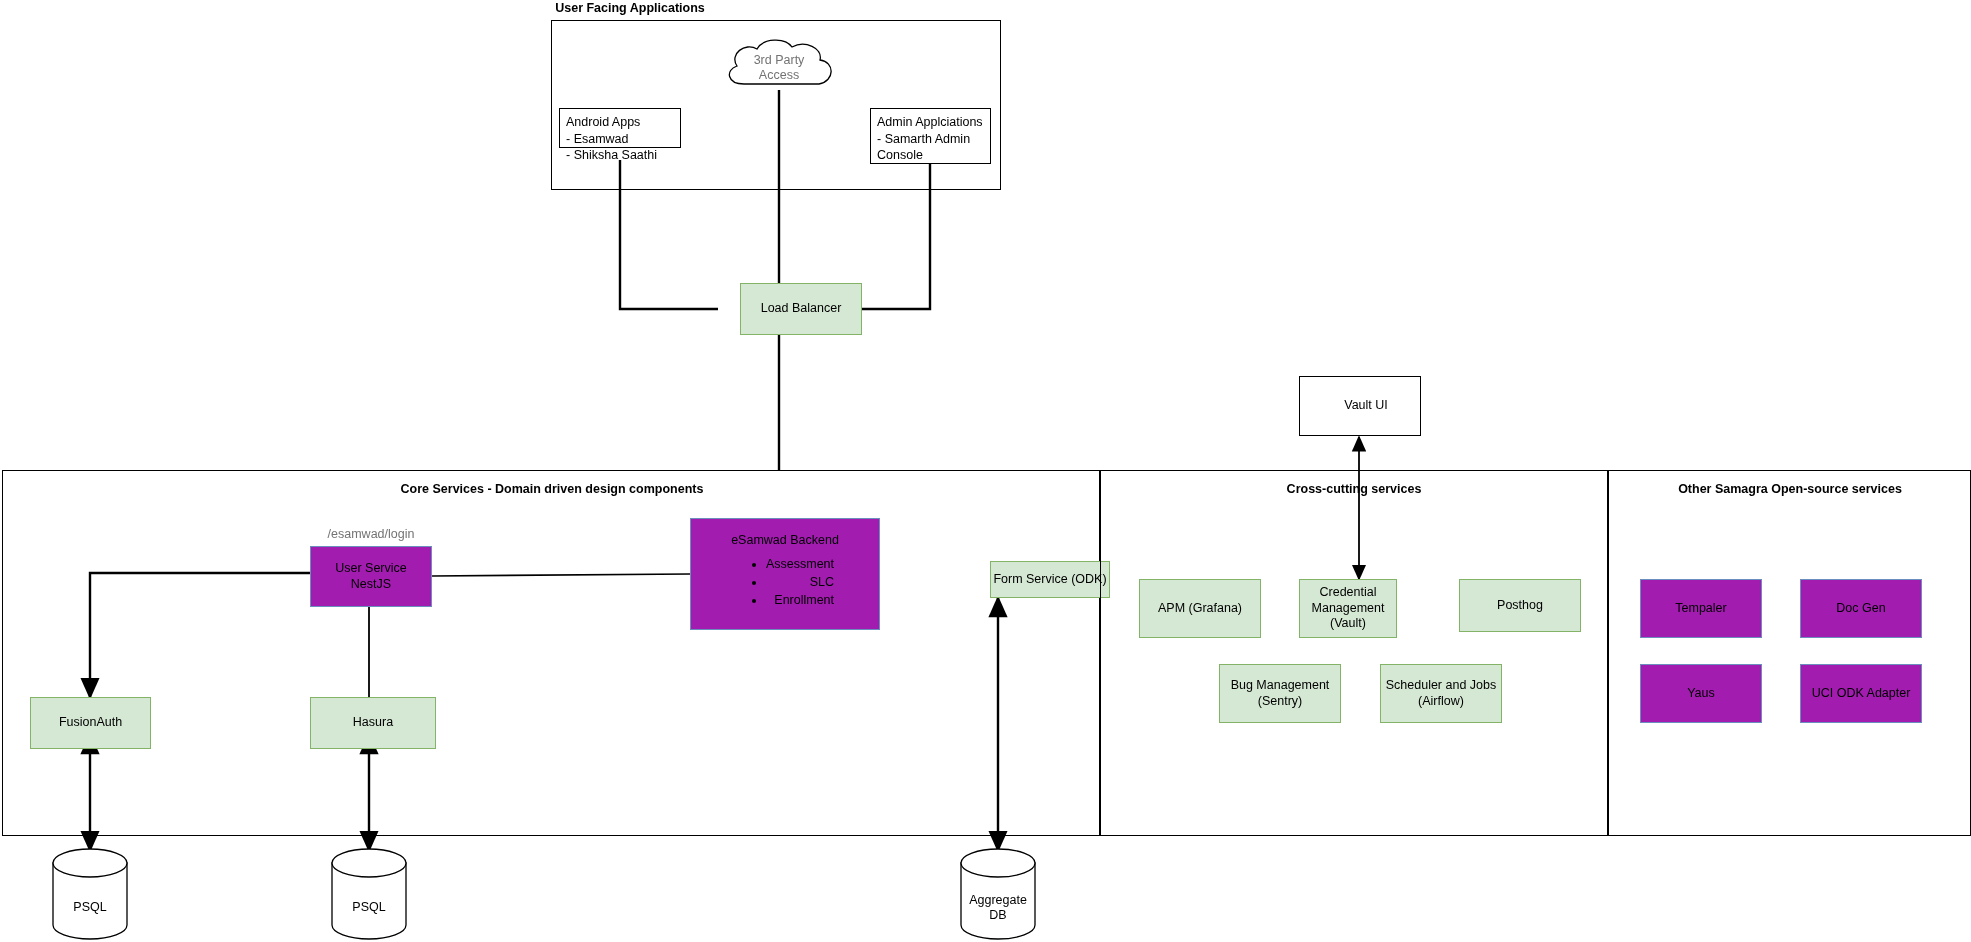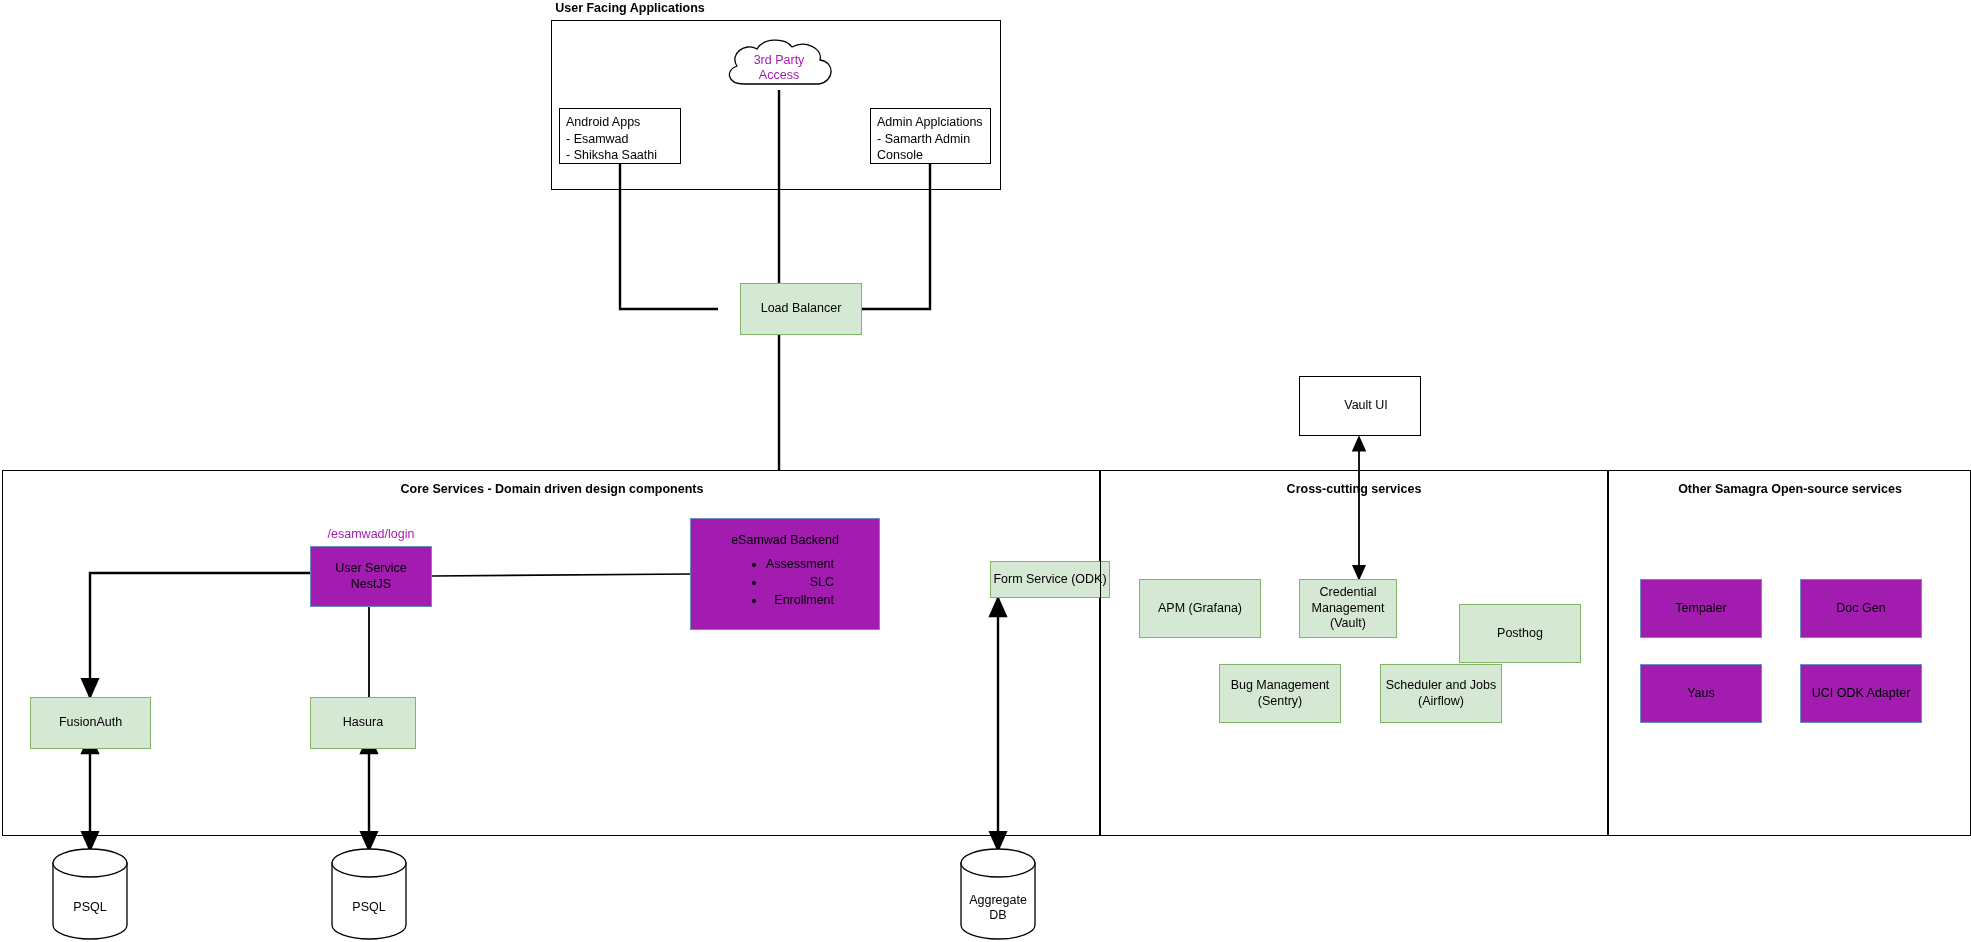--- a/index.html
+++ b/index.html
@@ -55,21 +55,21 @@
     position: absolute;
     font-weight: bold;
     font-size: 12.5px;
     text-align: center;
     color: #000;
     white-space: nowrap;
   }
   .free-label {
     position: absolute;
     font-size: 12.5px;
-    color: #a21caf;
+    color: #737373;
     white-space: nowrap;
     text-align: center;
   }
   .leftalign {
     align-items: flex-start;
     text-align: left;
     justify-content: flex-start;
     padding: 5px 4px 4px 6px;
     line-height: 1.33;
   }
@@ -147,21 +147,21 @@
 
   <div style="position:absolute; left:719px; top:36px; width:120px; height:63px;">
     <svg width="120" height="63" viewBox="0 0 120 63" xmlns="http://www.w3.org/2000/svg">
       <path d="M25,48 C8,48 6,34 18,30 C10,18 26,6 38,13 C44,2 66,1 73,11
                C86,4 104,12 101,24 C116,26 116,45 100,48 Z" fill="#ffffff" stroke="#000000" stroke-width="1.3"></path>
     </svg>
     <div class="free-label" style="left:0; top:17px; width:120px;">3rd Party</div>
     <div class="free-label" style="left:0; top:32px; width:120px;">Access</div>
   </div>
 
-  <div class="node plain leftalign" style="left:559px; top:108px; width:122px; height:56px;">
+  <div class="node plain leftalign" style="left:559px; top:108px; width:122px; height:40px;">
     <span>Android Apps</span>
     <span>- Esamwad</span>
     <span>- Shiksha Saathi</span>
   </div>
 
   <div class="node plain leftalign" style="left:870px; top:108px; width:121px; height:56px;">
     <span>Admin Applciations</span>
     <span>- Samarth Admin</span>
     <span>Console</span>
   </div>
@@ -194,21 +194,21 @@
   </div>
 
   <div class="node green" style="left:990px; top:561px; width:120px; height:37px;">
     <span>Form Service (ODK)</span>
   </div>
 
   <div class="node green" style="left:30px; top:697px; width:121px; height:52px;">
     <span>FusionAuth</span>
   </div>
 
-  <div class="node green" style="left:310px; top:697px; width:106px; height:52px;">
+  <div class="node green" style="left:310px; top:697px; width:126px; height:52px;">
     <span>Hasura</span>
   </div>
 
   <div class="cyl" style="left:52px; top:848px; width:76px; height:92px;">
     <svg width="76" height="92" viewBox="0 0 76 92" xmlns="http://www.w3.org/2000/svg">
       <path d="M1,15 L1,77 A37,14 0 0 0 75,77 L75,15 Z" fill="#ffffff" stroke="#000000" stroke-width="1.3"></path>
       <ellipse cx="38" cy="15" rx="37" ry="14" fill="#ffffff" stroke="#000000" stroke-width="1.3"></ellipse>
     </svg>
     <div class="cyl-label" style="top:52px;">PSQL</div>
   </div>
@@ -233,21 +233,21 @@
   <div class="group-box" style="left:1100px; top:470px; width:508px; height:366px;"></div>
   <div class="group-title" style="left:1174px; top:482px; width:360px;">Cross-cutting services</div>
 
   <div class="node green" style="left:1139px; top:579px; width:122px; height:59px;">
     <span>APM (Grafana)</span>
   </div>
   <div class="node green" style="left:1299px; top:579px; width:98px; height:59px;">
     <span>Credential</span>
     <span>Management (Vault)</span>
   </div>
-  <div class="node green" style="left:1459px; top:604px; width:122px; height:59px;">
+  <div class="node green" style="left:1459px; top:579px; width:122px; height:53px;">
     <span>Posthog</span>
   </div>
   <div class="node green" style="left:1219px; top:664px; width:122px; height:59px;">
     <span>Bug Management</span>
     <span>(Sentry)</span>
   </div>
   <div class="node green" style="left:1380px; top:664px; width:122px; height:59px;">
     <span>Scheduler and Jobs</span>
     <span>(Airflow)</span>
   </div>

